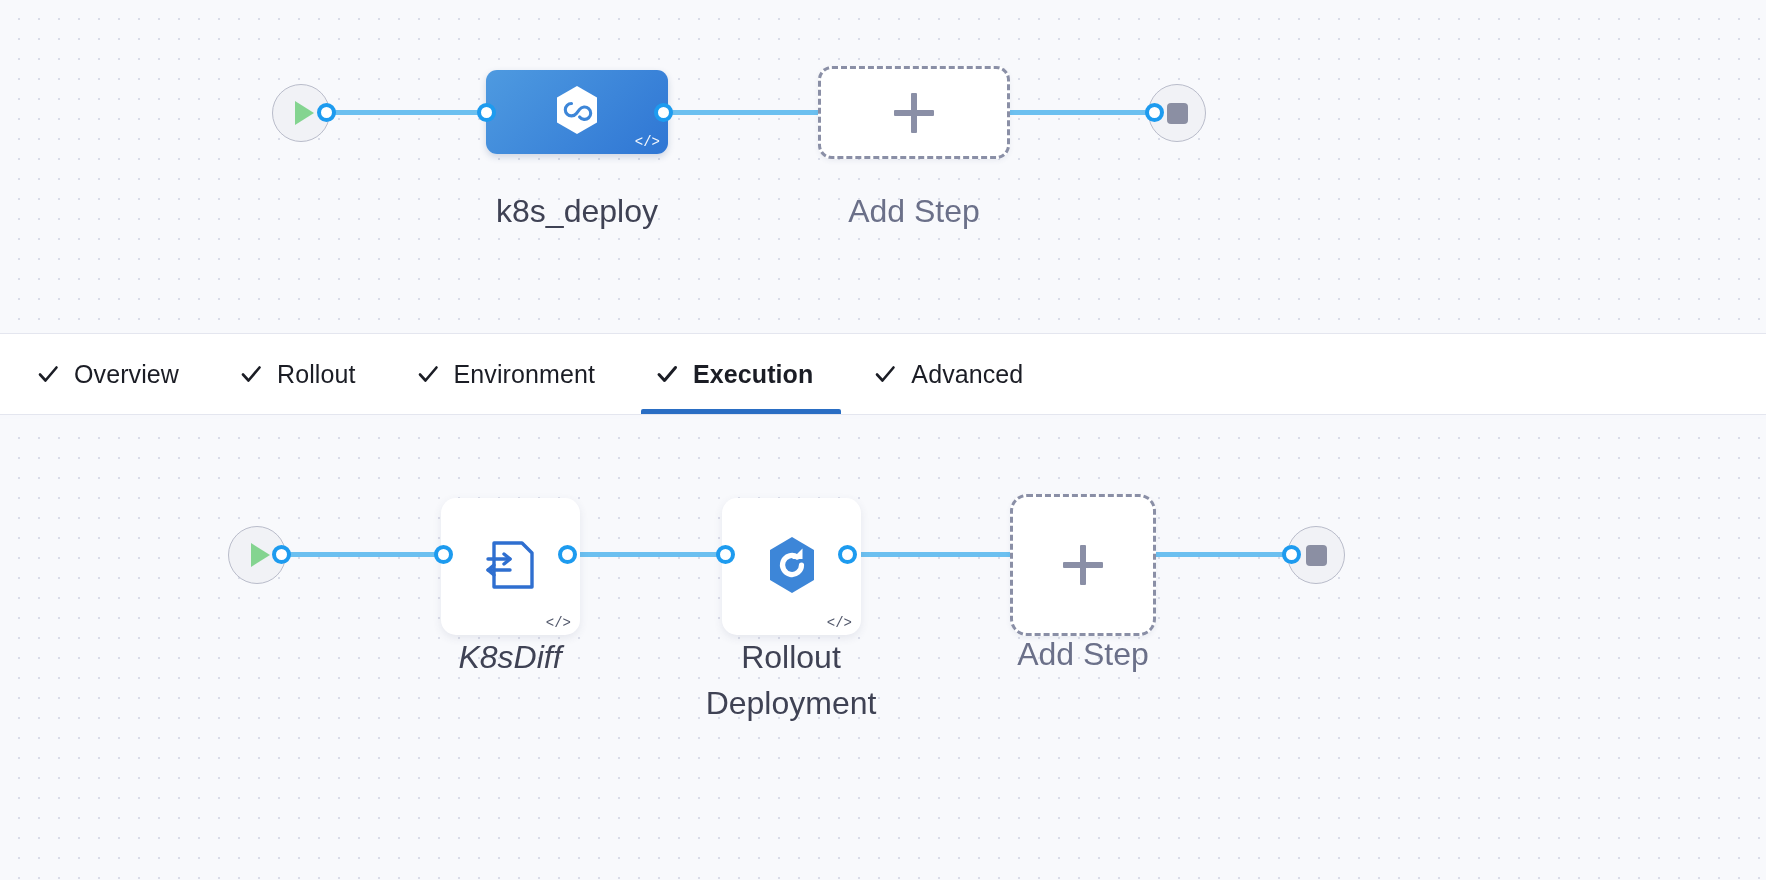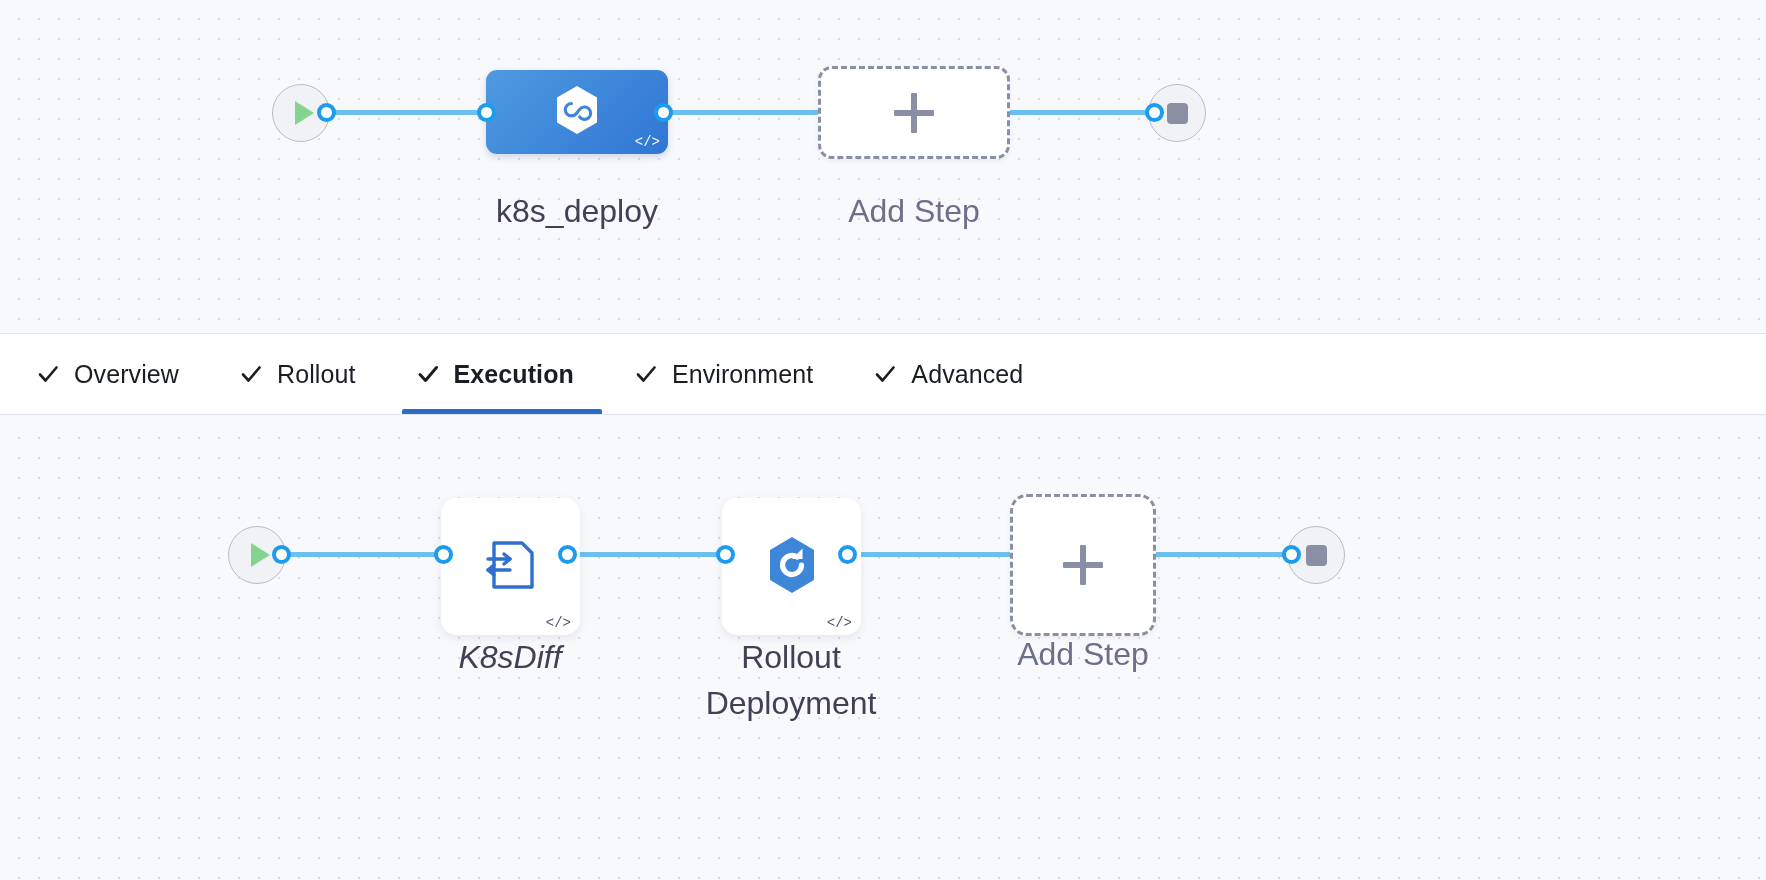--- a/index.html
+++ b/index.html
@@ -265,36 +265,36 @@
 
     <div class="tab">
       <span class="check">
         <svg width="24" height="24" viewBox="0 0 24 24">
             <path d="M4 12.5 L9.5 18.5 L20.5 5.5" fill="none" stroke="#1b1d25" stroke-width="2.6" stroke-linecap="round" stroke-linejoin="round"></path>
           </svg>
       </span>
       <span class="tab-label">Rollout</span>
     </div>
 
+    <div class="tab">
+      <span class="check">
+        <svg width="24" height="24" viewBox="0 0 24 24">
+            <path d="M4 12.5 L9.5 18.5 L20.5 5.5" fill="none" stroke="#1b1d25" stroke-width="2.6" stroke-linecap="round" stroke-linejoin="round"></path>
+          </svg>
+      </span>
+      <span class="tab-label">Environment</span>
+    </div>
+
     <div class="tab active">
       <span class="check">
         <svg width="24" height="24" viewBox="0 0 24 24">
             <path d="M4 12.5 L9.5 18.5 L20.5 5.5" fill="none" stroke="#1b1d25" stroke-width="3" stroke-linecap="round" stroke-linejoin="round"></path>
           </svg>
       </span>
       <span class="tab-label">Execution</span>
-    </div>
-
-    <div class="tab">
-      <span class="check">
-        <svg width="24" height="24" viewBox="0 0 24 24">
-            <path d="M4 12.5 L9.5 18.5 L20.5 5.5" fill="none" stroke="#1b1d25" stroke-width="2.6" stroke-linecap="round" stroke-linejoin="round"></path>
-          </svg>
-      </span>
-      <span class="tab-label">Environment</span>
     </div>
 
     <div class="tab">
       <span class="check">
         <svg width="24" height="24" viewBox="0 0 24 24">
             <path d="M4 12.5 L9.5 18.5 L20.5 5.5" fill="none" stroke="#1b1d25" stroke-width="2.6" stroke-linecap="round" stroke-linejoin="round"></path>
           </svg>
       </span>
       <span class="tab-label">Advanced</span>
     </div>

